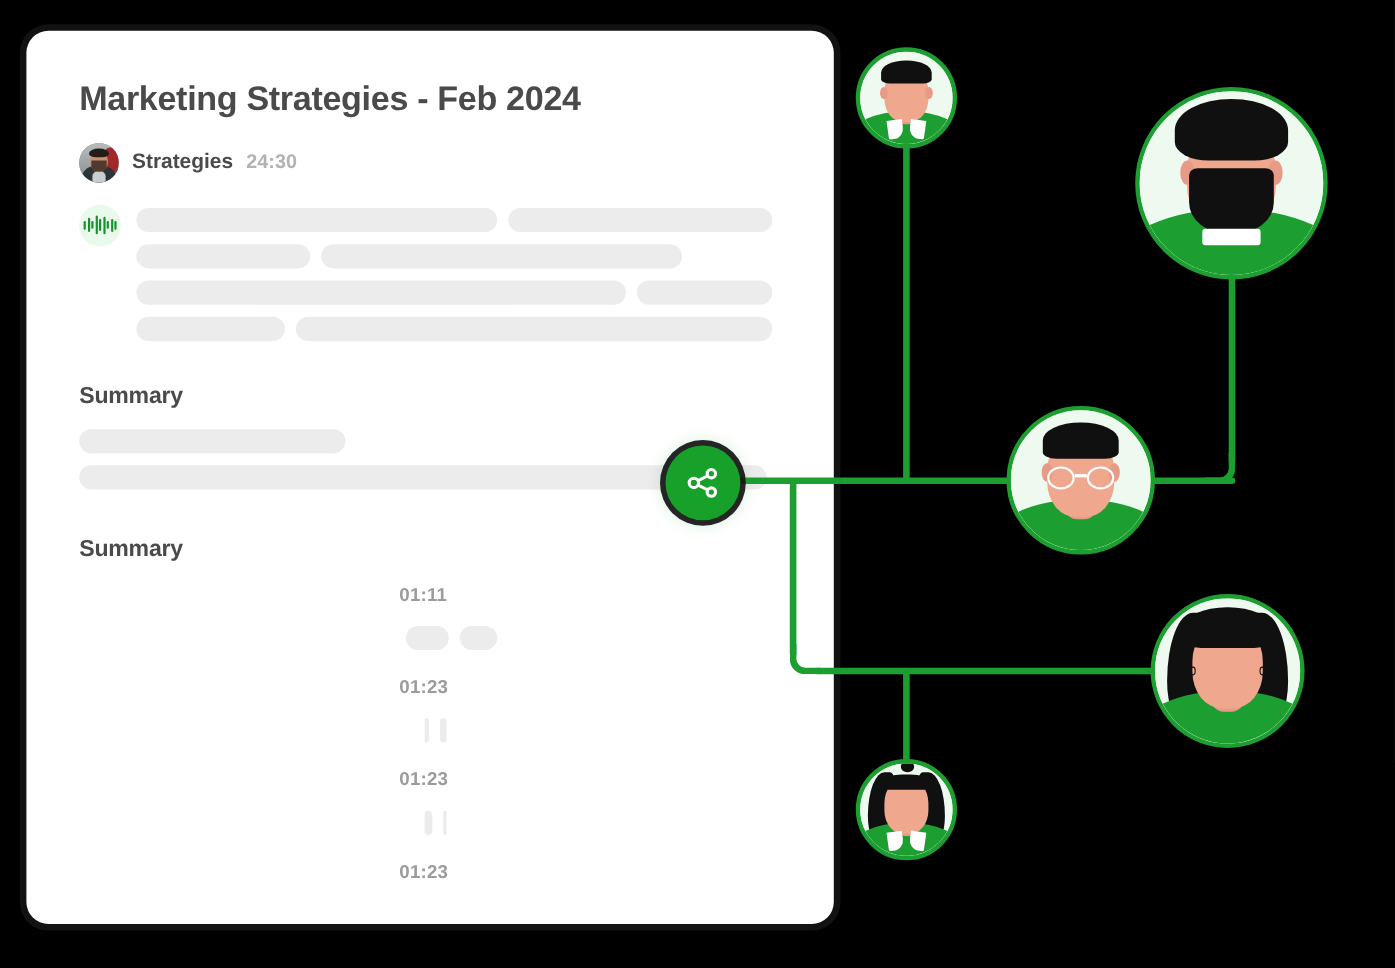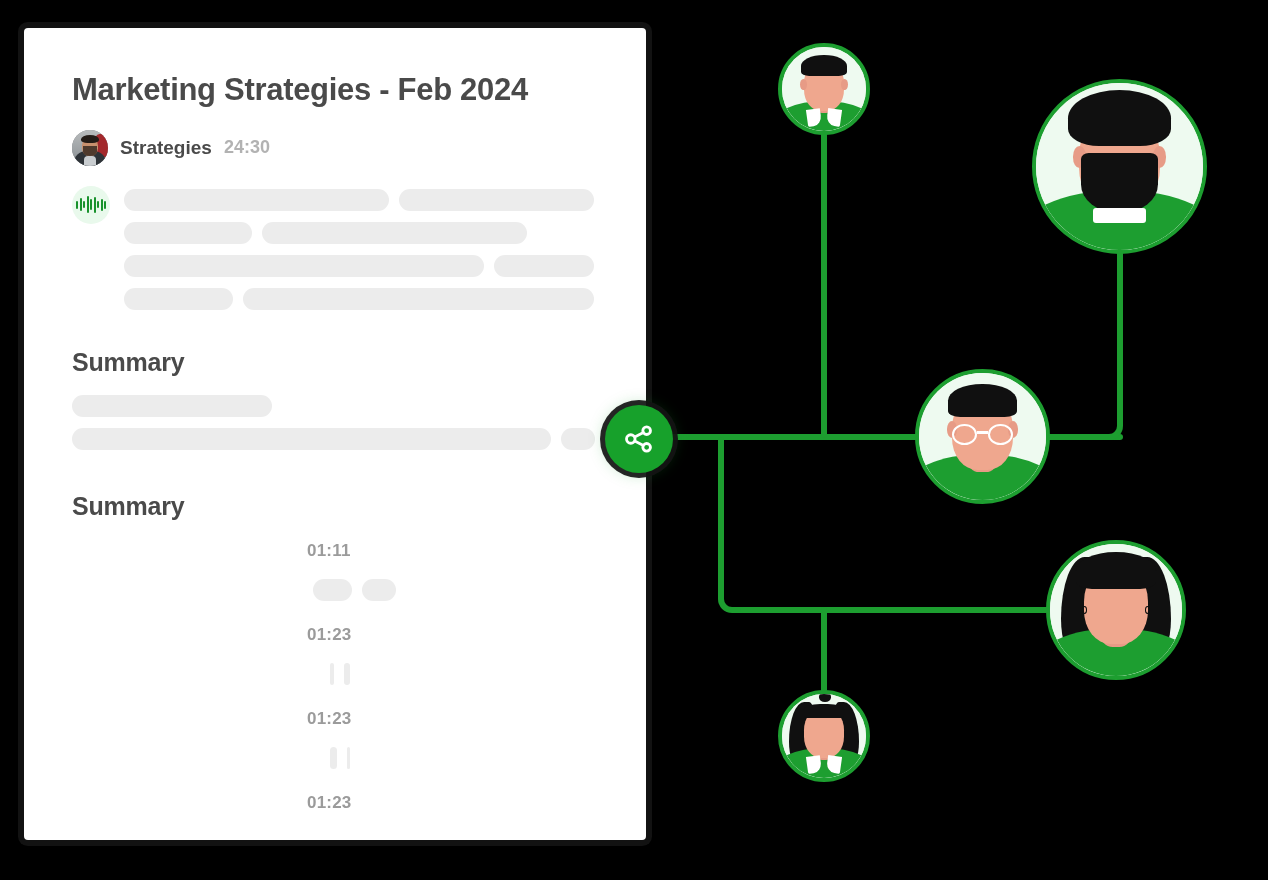--- a/index.html
+++ b/index.html
@@ -8,23 +8,23 @@
     background: #000;
     font-family: "Liberation Sans", sans-serif;
     overflow: hidden;
   }
   #stage { position: relative; width: 1268px; height: 880px; }
 
   
   .card {
     position: absolute;
     left: 24px; top: 28px;
-    width: 622px; height: 812px;
+    width: 734px; height: 812px;
     background: #fff;
-    border-radius: 4px;
+    border-radius: 20px;
     box-shadow: 0 0 0 6px rgba(20,20,20,0.92),
                 0 10px 34px rgba(0,0,0,0.65);
   }
   .card-inner { position: absolute; inset: 0; padding: 44px 48px 0 48px; }
 
   .card-title {
     font-size: 31px;
     font-weight: 700;
     color: #4a4a4a;
     letter-spacing: -0.3px;
@@ -57,21 +57,21 @@
     background: #e9f9ec; flex: 0 0 auto;
     display: flex; align-items: center; justify-content: center; gap: 1.5px;
   }
   .wave-badge i { display:block; width:2px; background:#18922c; border-radius:1px; }
   .tr-lines { flex: 1 1 auto; display: flex; flex-direction: column; gap: 11px; padding-top: 3px; }
   .tr-row { display: flex; gap: 10px; }
   .bar { height: 22px; background: #ececec; border-radius: 11px; }
 
   
   .section-title {
-    font-size: 25px; font-weight: 700; color: #4a4a4a;
+    font-size: 21px; font-weight: 700; color: #4a4a4a;
     letter-spacing: -0.2px;
   }
   .sum-lines { display:flex; flex-direction:column; gap:11px; margin-top:18px; }
   .sum-row { display:flex; gap:10px; }
   .dot-bar { width: 34px; height: 22px; background:#ececec; border-radius:11px; flex:0 0 auto; }
 
   .topics-list { display:flex; flex-direction:column; gap:24px; margin-top:20px; }
   .topic-row { display:flex; align-items:center; gap:18px;flex-direction:column; }
   .topic-time {
     font-size:17px; font-weight:600; color:#9b9b9b; width:56px; flex:0 0 auto;

